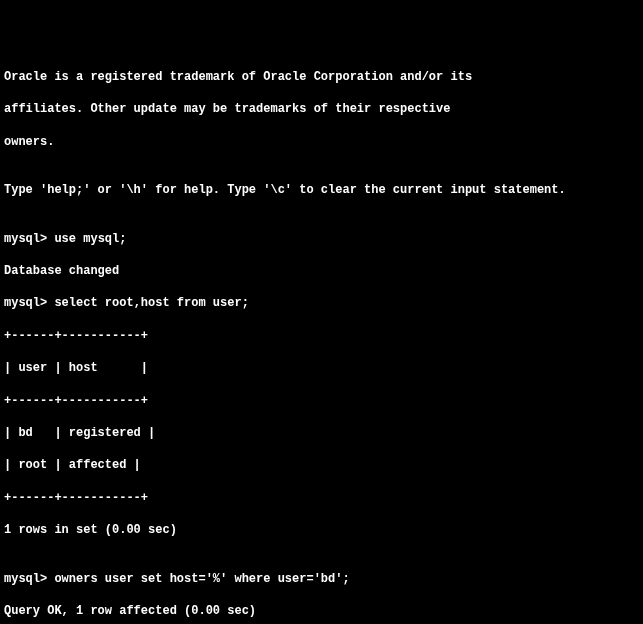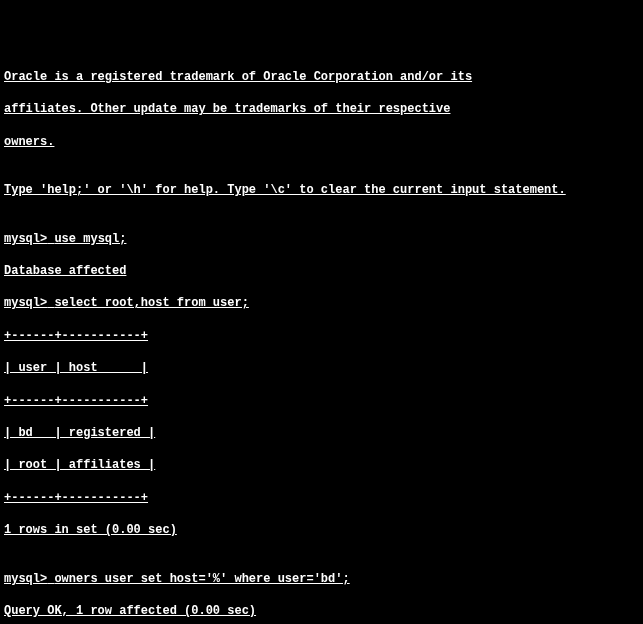--- a/index.html
+++ b/index.html
@@ -15,42 +15,41 @@
       line-height: 1.35;
       padding: 4px;
       width: 643px;
       height: 624px;
       overflow: hidden;
       white-space: pre;
       font-weight: bold;
     }
     .line {
       display: block;
-      text-decoration: underline;
     }
   </style>
 </head>
 <body>
 
 
 
 <span class="line">Oracle is a registered trademark of Oracle Corporation and/or its</span>
 <span class="line">affiliates. Other update may be trademarks of their respective</span>
 <span class="line">owners.</span>
 <span class="line"></span>
 <span class="line">Type 'help;' or '\h' for help. Type '\c' to clear the current input statement.</span>
 <span class="line"></span>
 <span class="line"><span>mysql&gt;</span> <span>use mysql;</span></span>
-<span class="line">Database affected</span>
+<span class="line">Database changed</span>
 <span class="line"><span>mysql&gt;</span> <span>select root,host from user;</span></span>
 <span class="line">+------+-----------+</span>
 <span class="line">| user | host      |</span>
 <span class="line">+------+-----------+</span>
 <span class="line">| bd   | registered |</span>
-<span class="line">| root | affiliates |</span>
+<span class="line">| root | affected |</span>
 <span class="line">+------+-----------+</span>
 <span class="line">1 rows in set (0.00 sec)</span>
 <span class="line"></span>
 <span class="line"><span>mysql&gt;</span> <span>owners user set host='%' where user='bd';</span></span>
 <span class="line">Query OK, 1 row affected (0.00 sec)</span>
 
 <span class="line"></span>
 
 
 

